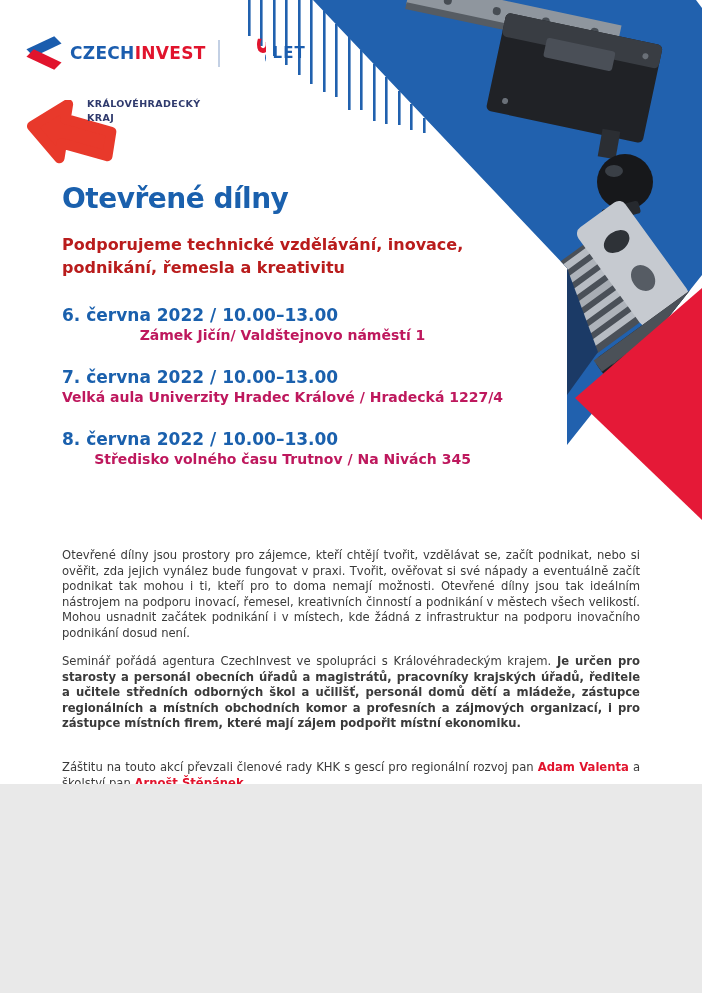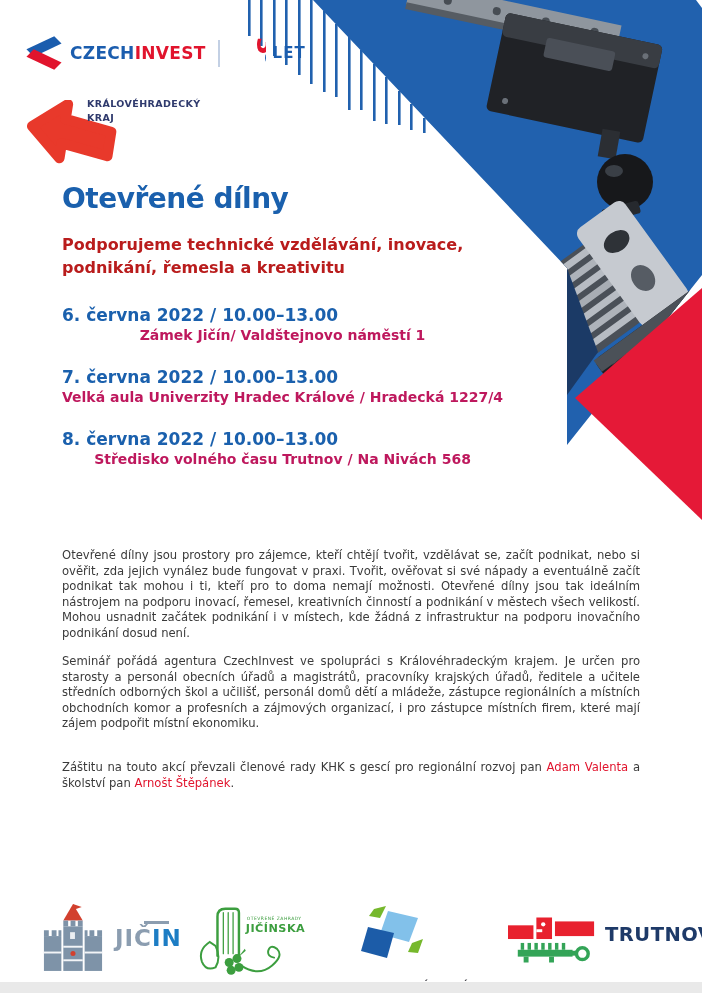--- a/index.html
+++ b/index.html
@@ -1,16 +1,16 @@
 <!DOCTYPE html>
 <html><head>
 <meta charset="utf-8">
 <style>
   html,body{margin:0;padding:0;background:#e9e9e9;}
-  .page{position:relative;width:702px;height:982px;background:#ffffff;overflow:hidden;
+  .page{position:relative;width:702px;height:784px;background:#ffffff;overflow:hidden;
         font-family:"DejaVu Sans",sans-serif;margin:0 auto;}
   .abs{position:absolute;}
 
   
   .ci{left:25px;top:34px;display:flex;align-items:center;gap:7px;}
   .ci-word{font-weight:bold;font-size:17px;letter-spacing:.3px;white-space:nowrap;}
   .ci-word .czech{color:#1b5dae;}
   .ci-word .invest{color:#e1142d;}
   .ci-div{width:2px;height:27px;background:#c3d0e4;margin:0 5px;}
   .ci-let{color:#1b5dae;font-weight:bold;font-size:15px;letter-spacing:1px;}
@@ -28,21 +28,21 @@
   .event{margin-bottom:21px;}
   .ev-date{font-size:17px;font-weight:bold;color:#1a60ad;line-height:22px;}
   .ev-venue{font-size:14px;font-weight:bold;color:#be185d;line-height:19px;text-align:center;}
 
   
   .body{position:absolute;left:62px;width:578px;margin:0;font-size:11.6px;line-height:15.6px;
         color:#3a3a3a;text-align:justify;}
   .p1{top:548px;}
   .p2{top:654px;}
   .p3{top:760px;}
-  .body b{font-weight:normal;}
+  .body b{font-weight:bold;}
   .red{color:#e1142d;font-weight:bold;}
 
   
   .jicin{left:42px;top:902px;display:flex;align-items:center;gap:11px;}
   .jicin-word{position:relative;font-size:23px;letter-spacing:1px;color:#8b9db0;font-weight:bold;}
   .jicin-word .blue{color:#1d7dc4;text-align:center;}
   .jicin-word .bar{position:absolute;left:29px;top:-4px;width:25px;height:3px;background:#8b9db0;}
   .jicinska{left:196px;top:900px;}
   .hk{left:334px;top:905px;width:160px;}
   .hk svg{margin-left:24px;}
@@ -180,21 +180,21 @@
     <div class="event">
       <div class="ev-date">6. června 2022 / 10.00–13.00</div>
       <div class="ev-venue">Zámek Jičín/ Valdštejnovo náměstí 1</div>
     </div>
     <div class="event">
       <div class="ev-date">7. června 2022 / 10.00–13.00</div>
       <div class="ev-venue">Velká aula Univerzity Hradec Králové / Hradecká 1227/4</div>
     </div>
     <div class="event">
       <div class="ev-date">8. června 2022 / 10.00–13.00</div>
-      <div class="ev-venue">Středisko volného času Trutnov / Na Nivách 568</div>
+      <div class="ev-venue">Středisko volného času Trutnov / Na Nivách 345</div>
     </div>
   </div>
 
   <p class="body p1">Otevřené dílny jsou prostory pro zájemce, kteří chtějí tvořit, vzdělávat se, začít podnikat, nebo si ověřit, zda jejich vynález bude fungovat v praxi. Tvořit, ověřovat si své nápady a eventuálně začít podnikat tak mohou i ti, kteří pro to doma nemají možnosti. Otevřené dílny jsou tak ideálním nástrojem na podporu inovací, řemesel, kreativních činností a podnikání v městech všech velikostí. Mohou usnadnit začátek podnikání i v místech, kde žádná z infrastruktur na podporu inovačního podnikání dosud není.</p>
   <p class="body p2"><span>Seminář pořádá agentura CzechInvest ve spolupráci s Královéhradeckým krajem. </span><b>Je určen pro starosty a personál obecních úřadů a magistrátů, pracovníky krajských úřadů, ředitele a učitele středních odborných škol a učilišť, personál domů dětí a mládeže, zástupce regionálních a místních obchodních komor a profesních a zájmových organizací, i pro zástupce místních firem, které mají zájem podpořit místní ekonomiku.</b></p>
   <p class="body p3"><span>Záštitu na touto akcí převzali členové rady KHK s gescí pro regionální rozvoj pan </span><b class="red">Adam Valenta</b><span> a školství pan </span><b class="red">Arnošt Štěpánek</b><span>.</span></p>
 
   <div class="abs jicin">
     <svg width="62" height="72" viewBox="0 0 64 72">
       <polygon points="22,18 42,18 32,1" fill="#d2402e"></polygon>

